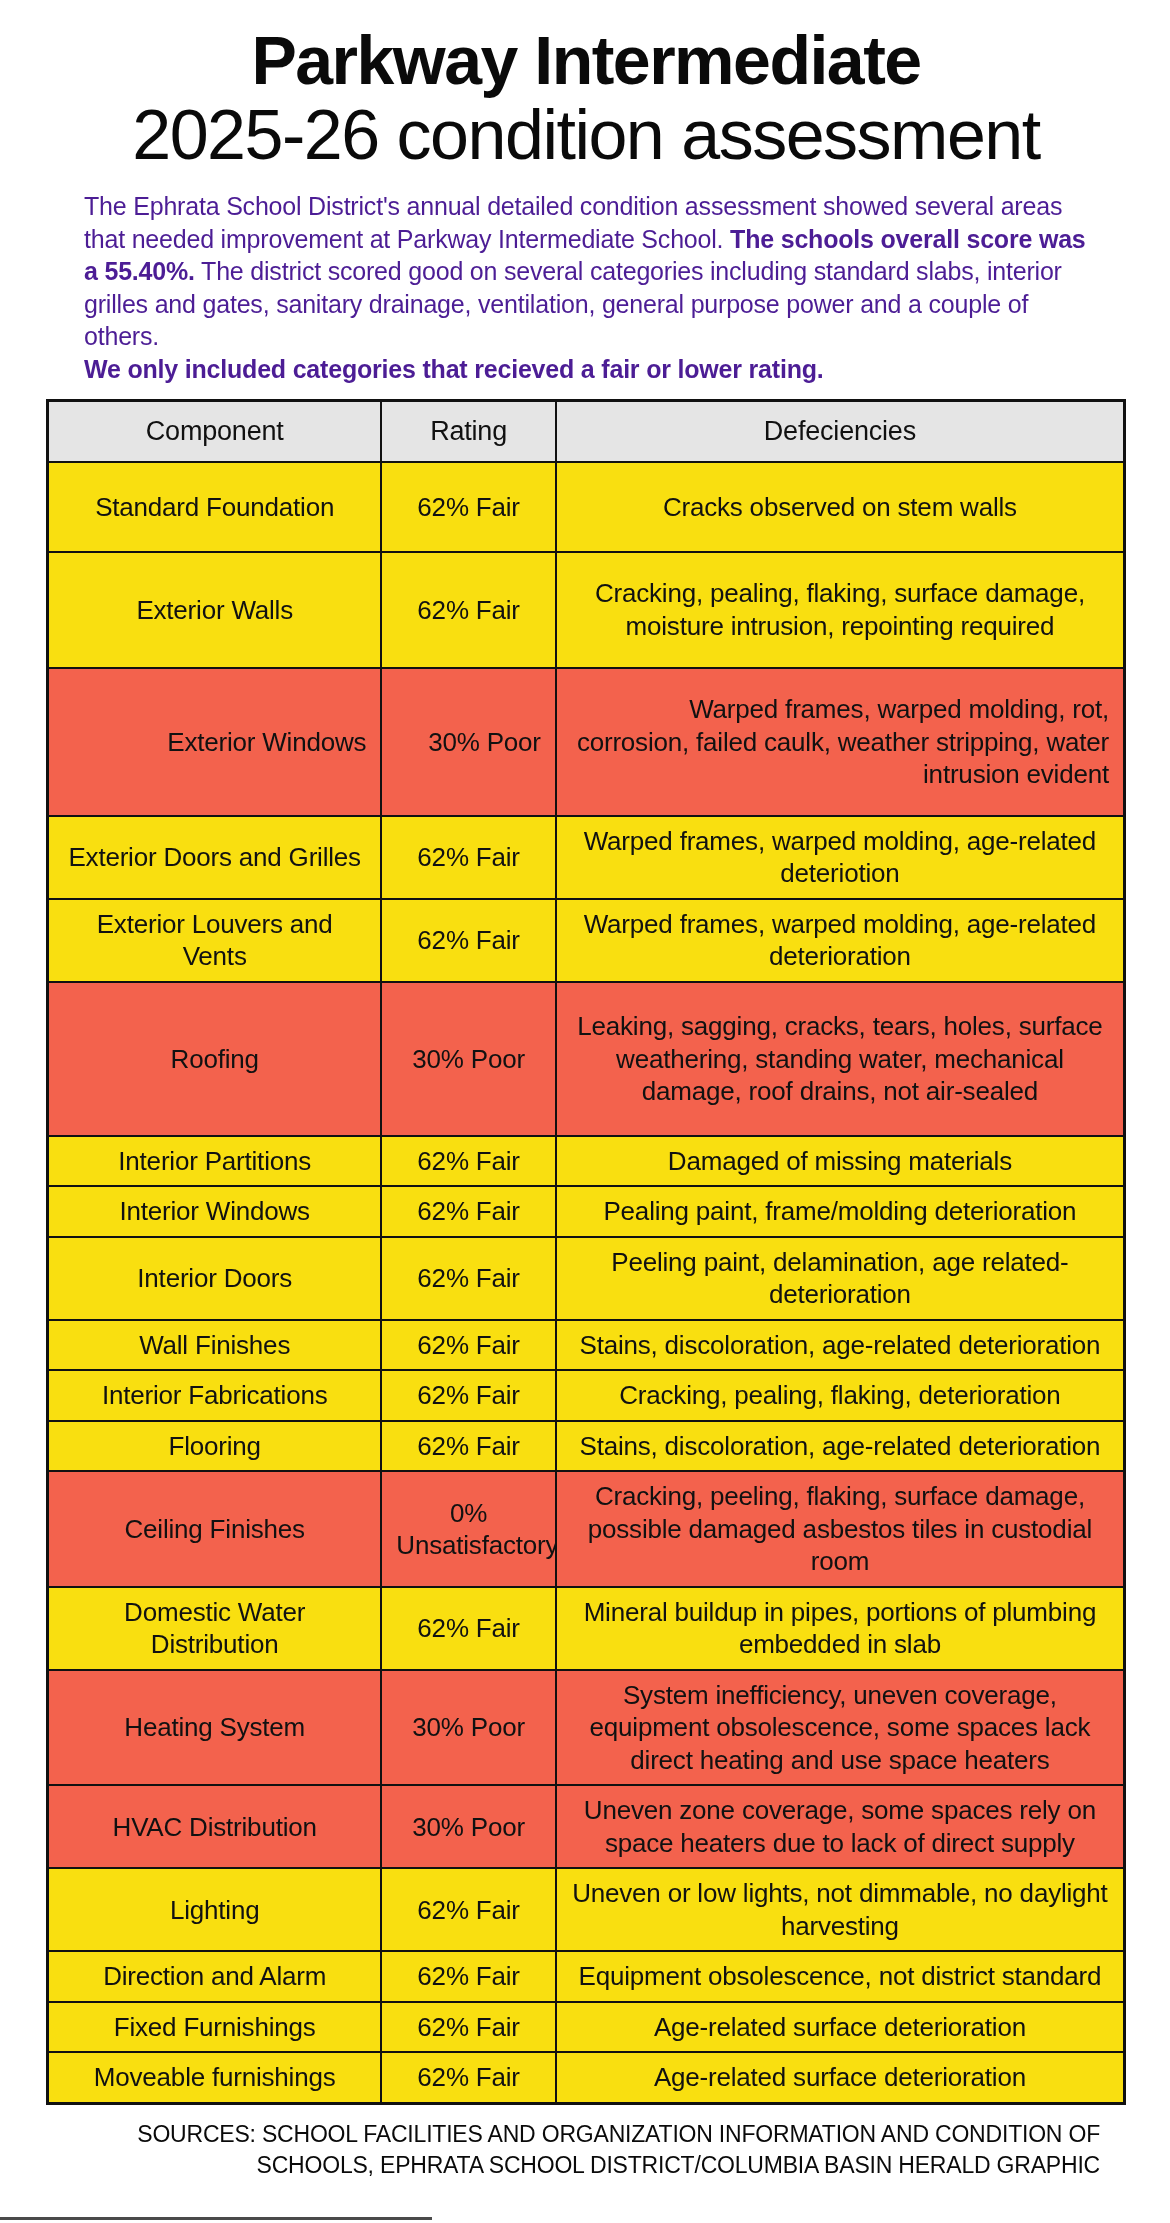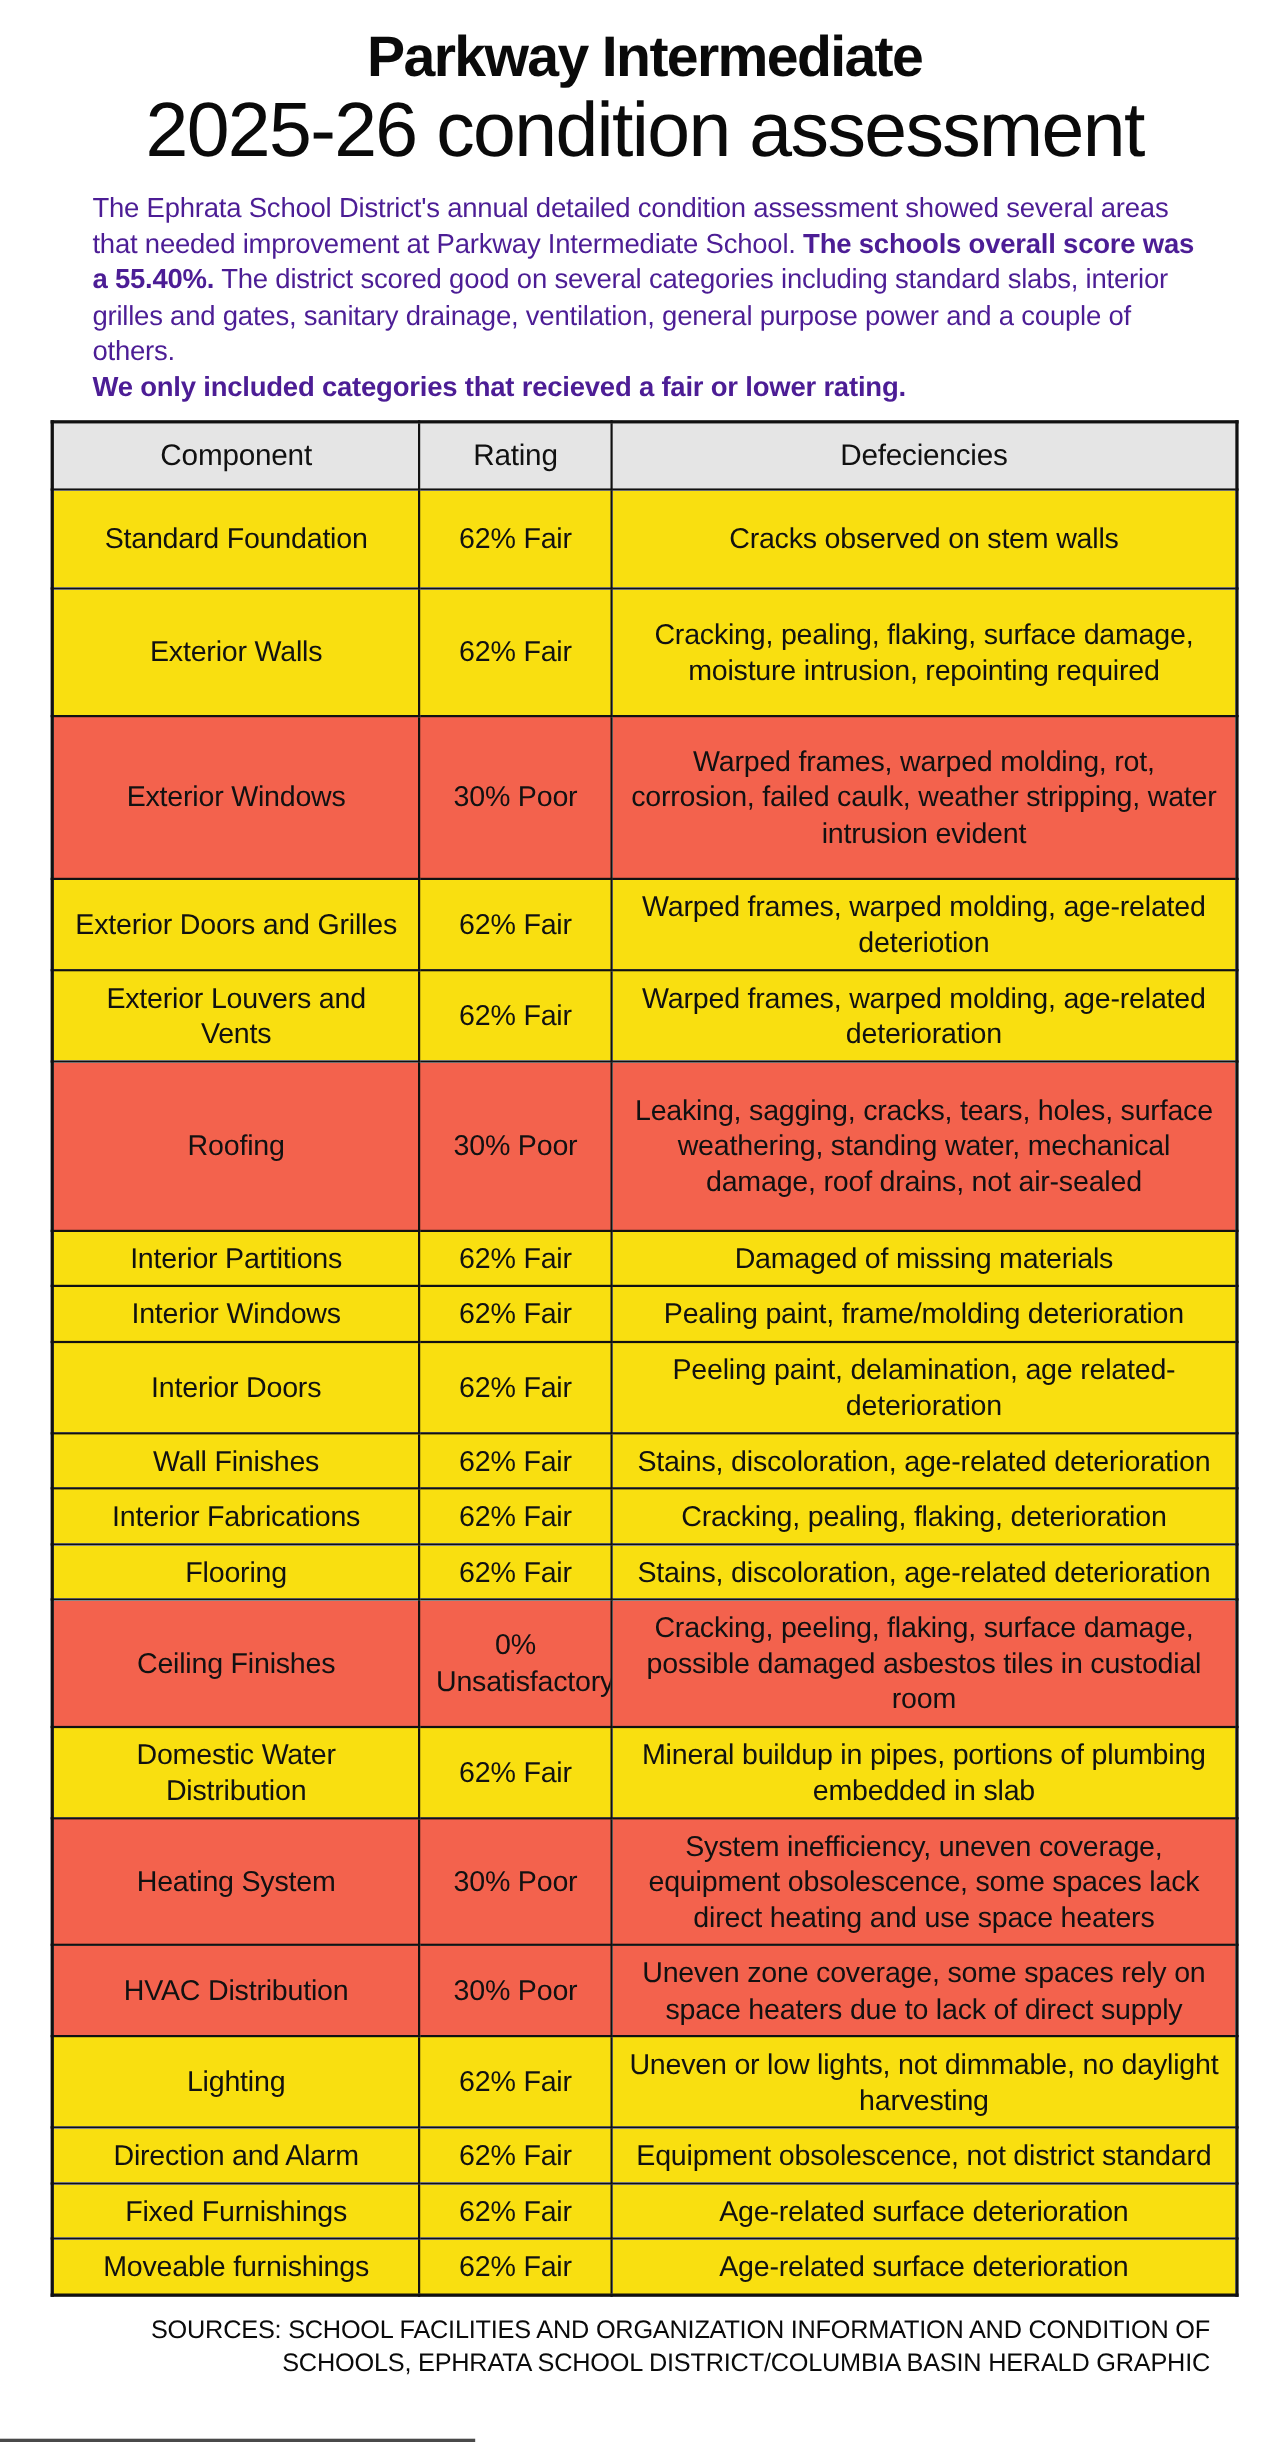--- a/index.html
+++ b/index.html
@@ -14,21 +14,21 @@
     box-sizing: border-box;
     overflow: hidden;
     background: #ffffff;
     color: #111;
     font-family: "Liberation Sans", "DejaVu Sans", sans-serif;
     padding: 14px 44px 0 46px;
   }
   h1.title {
     margin: 10px 0 0 0;
     text-align: center;
-    font-size: 52px;
+    font-size: 68px;
     font-weight: 700;
     letter-spacing: -1.5px;
     line-height: 1.08;
     color: #0a0a0a;
   }
   h2.subtitle {
     margin: 0;
     text-align: center;
     font-size: 70px;
     font-weight: 400;
@@ -72,21 +72,21 @@
     font-size: 26px;
     line-height: 1.25;
     padding: 8px 14px;
   }
   tbody tr.row-fair td { background: var(--fair, #F9DF10); }
   tbody tr.row-poor td,
   tbody tr.row-unsatisfactory td { background: var(--poor, #F3624D); }
   
   tbody tr:nth-child(1) td { height: 72px; }
   tbody tr:nth-child(2) td { height: 98px; }
-  tbody tr:nth-child(3) td { height: 130px; }
+  tbody tr:nth-child(3) td { height: 130px; text-align: right; }
   tbody tr:nth-child(6) td { height: 136px; }
   td.rating-small { font-size: 22px; line-height: 1.25; }
   td.def-small { font-size: 20px; line-height: 1.3; }
   .sources {
     margin-top: 14px;
     text-align: right;
     padding-right: 26px;
     font-size: 23px;
     line-height: 1.34;
     letter-spacing: -0.2px;

